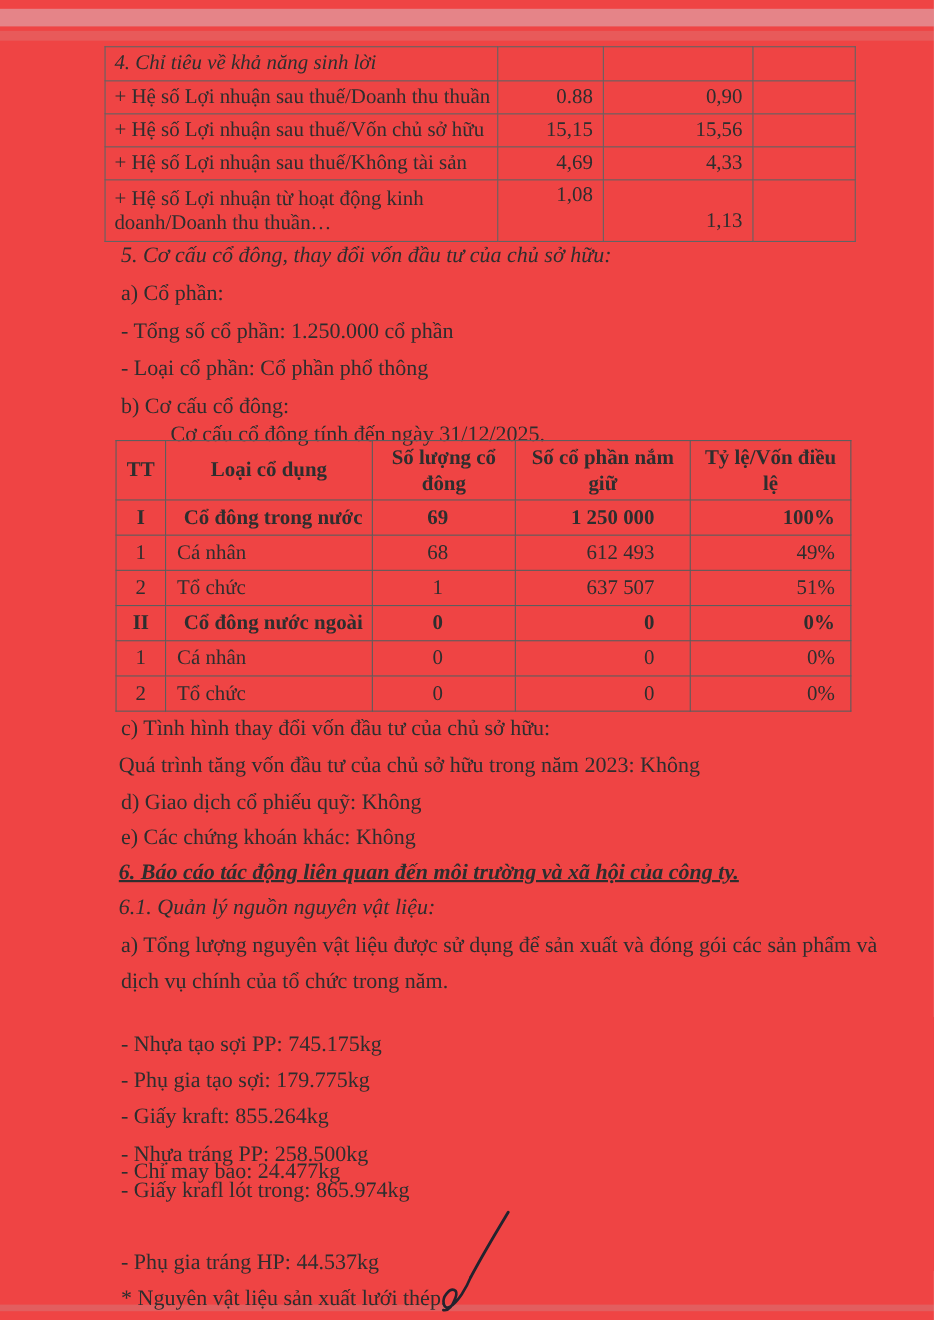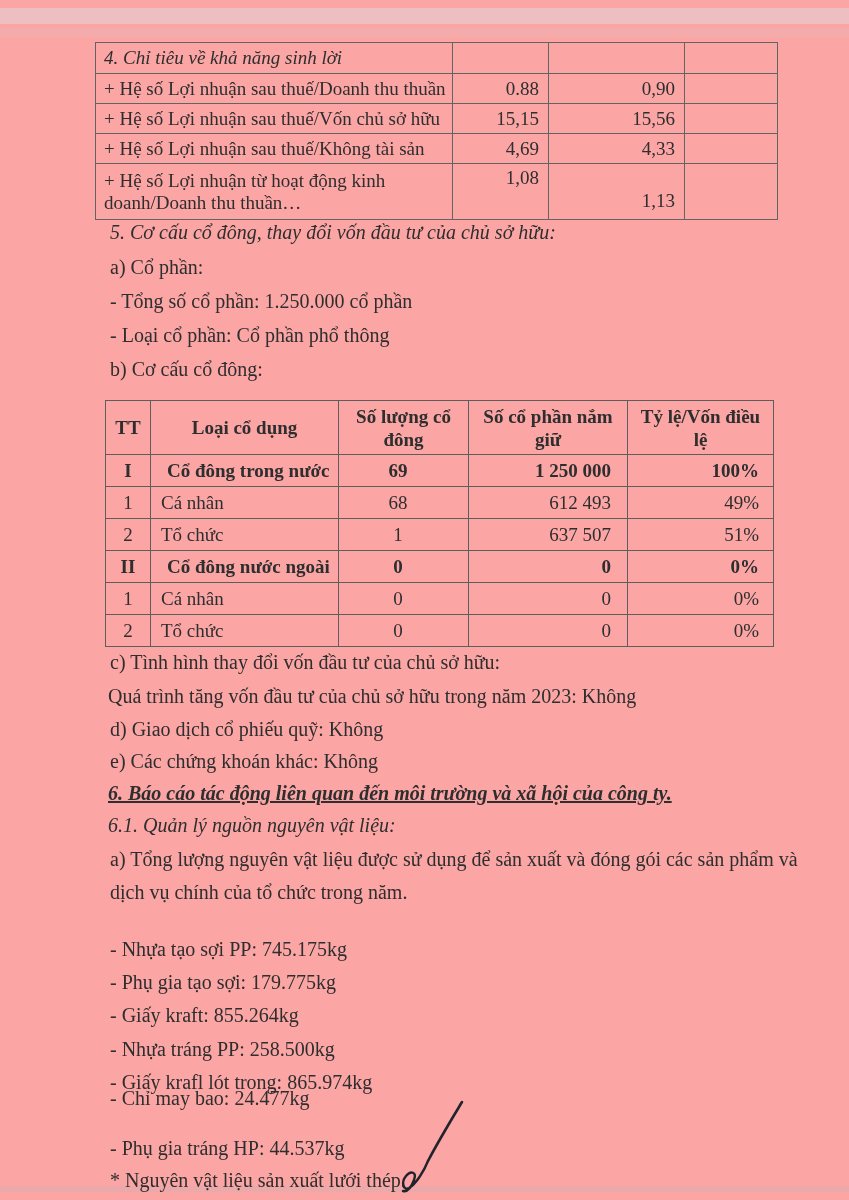--- a/index.html
+++ b/index.html
@@ -3,21 +3,21 @@
 <meta charset="utf-8">
 <style>
   html,body{margin:0;padding:0;}
   body{
     width:849px;height:1200px;
     background:#fbfbf9;
     font-family:"Liberation Serif","DejaVu Serif",serif;
     color:#2e2e2e;
     -webkit-font-smoothing:antialiased;
   }
-  .page{position:relative;width:849px;height:1200px;overflow:hidden;background:#fca5a5;}
+  .page{position:relative;width:849px;height:1200px;overflow:hidden;background:#ef4444;}
 
   
   .streak{position:absolute;left:0;width:849px;pointer-events:none;}
   .streak.s1{top:8px;height:16px;background:rgba(214,231,239,0.40);}
   .streak.s2{top:28px;height:9px;background:rgba(200,205,208,0.16);}
   .streak.s3{top:1186px;height:6px;background:rgba(182,188,193,0.22);}
 
   table{border-collapse:collapse;table-layout:fixed;background:transparent;}
   td,th{overflow:hidden;}
 
@@ -36,21 +36,21 @@
   
   .sh-table{position:absolute;left:105px;top:400px;}
   .sh-table td,.sh-table th{border:1px solid #5d5d5d;font-size:19px;}
   .sh-table th{font-weight:bold;text-align:center;line-height:23px;padding:3px 4px;height:47px;vertical-align:middle;}
   .sh-table td{height:29px;vertical-align:middle;}
   .sh-table .c-tt{text-align:center;}
   .sh-table .c-type{text-align:left;padding-left:10px;}
   .sh-table tr.bold td{font-weight:bold;}
   .sh-table tr.bold .c-type{padding-left:16px;}
   .sh-table .c-count{text-align:center;padding-right:12px;}
-  .sh-table .c-shares{text-align:right;padding-right:16px;}
+  .sh-table .c-shares{text-align:right;padding-right:32px;}
   .sh-table .c-ratio{text-align:right;padding-right:14px;}
 
   
   .p{position:absolute;left:110px;font-size:20px;white-space:nowrap;line-height:24px;}
   .p.it{font-style:italic;}
   .p.bit{font-style:italic;font-weight:bold;text-decoration:underline;}
   .p.wrap{white-space:normal;width:695px;line-height:33px;}
 
   .signature{position:absolute;left:396px;top:1098px;}
 </style>
@@ -102,20 +102,21 @@
       <td></td>
     </tr>
   </tbody>
     </table>
 
   <div class="p it" style="top:220px;">5. Cơ cấu cổ đông, thay đổi vốn đầu tư của chủ sở hữu:</div>
   <div class="p" style="top:255px;">a) Cổ phần:</div>
   <div class="p" style="top:289px;">- Tổng số cổ phần: 1.250.000 cổ phần</div>
   <div class="p" style="top:323px;">- Loại cổ phần: Cổ phần phổ thông</div>
   <div class="p" style="top:357px;">b) Cơ cấu cổ đông:</div>
+  <div class="p" style="top:383px;left:155px;">Cơ cấu cổ đông tính đến ngày 31/12/2025.</div>
 
   <table class="sh-table">
     <colgroup>
         <col style="width:45px">
         <col style="width:188px">
         <col style="width:130px">
         <col style="width:159px">
         <col style="width:146px">
       </colgroup>
     <tbody>
@@ -177,21 +178,21 @@
   <div class="p" style="top:717px;">d) Giao dịch cổ phiếu quỹ: Không</div>
 
   <div class="p bit" style="top:781px;left:108px;">6. Báo cáo tác động liên quan đến môi trường và xã hội của công ty.</div>
   <div class="p it" style="top:813px;left:108px;">6.1. Quản lý nguồn nguyên vật liệu:</div>
   <div class="p wrap" style="top:843px;">a) Tổng lượng nguyên vật liệu được sử dụng để sản xuất và đóng gói các sản phẩm và dịch vụ chính của tổ chức trong năm.</div>
   <div class="p" style="top:937px;">- Nhựa tạo sợi PP: 745.175kg</div>
   <div class="p" style="top:970px;">- Phụ gia tạo sợi: 179.775kg</div>
   <div class="p" style="top:1003px;">- Giấy kraft: 855.264kg</div>
   <div class="p" style="top:1037px;">- Nhựa tráng PP: 258.500kg</div>
   <div class="p" style="top:1070px;">- Giấy krafl lót trong: 865.974kg</div>
-  <div class="p" style="top:1086px;">- Chỉ may bao: 24.477kg</div>
+  <div class="p" style="top:1053px;">- Chỉ may bao: 24.477kg</div>
   <div class="p" style="top:1136px;">- Phụ gia tráng HP: 44.537kg</div>
   <div class="p" style="top:1168px;">* Nguyên vật liệu sản xuất lưới thép.</div>
 
   <svg class="signature" width="72" height="98" viewBox="0 0 72 98">
     <path d="M66,4 C57,19 43,42 32,63" fill="none" stroke="#23232e" stroke-width="2.6" stroke-linecap="round"></path>
     <path d="M32,63 C28,73 20,86 13,90 C7,93 5,84 10,78 C15,72 21,74 18,82 C15,90 11,94 7,93" fill="none" stroke="#23232e" stroke-width="2.4" stroke-linecap="round"></path>
   </svg>
 
 </div>
 

